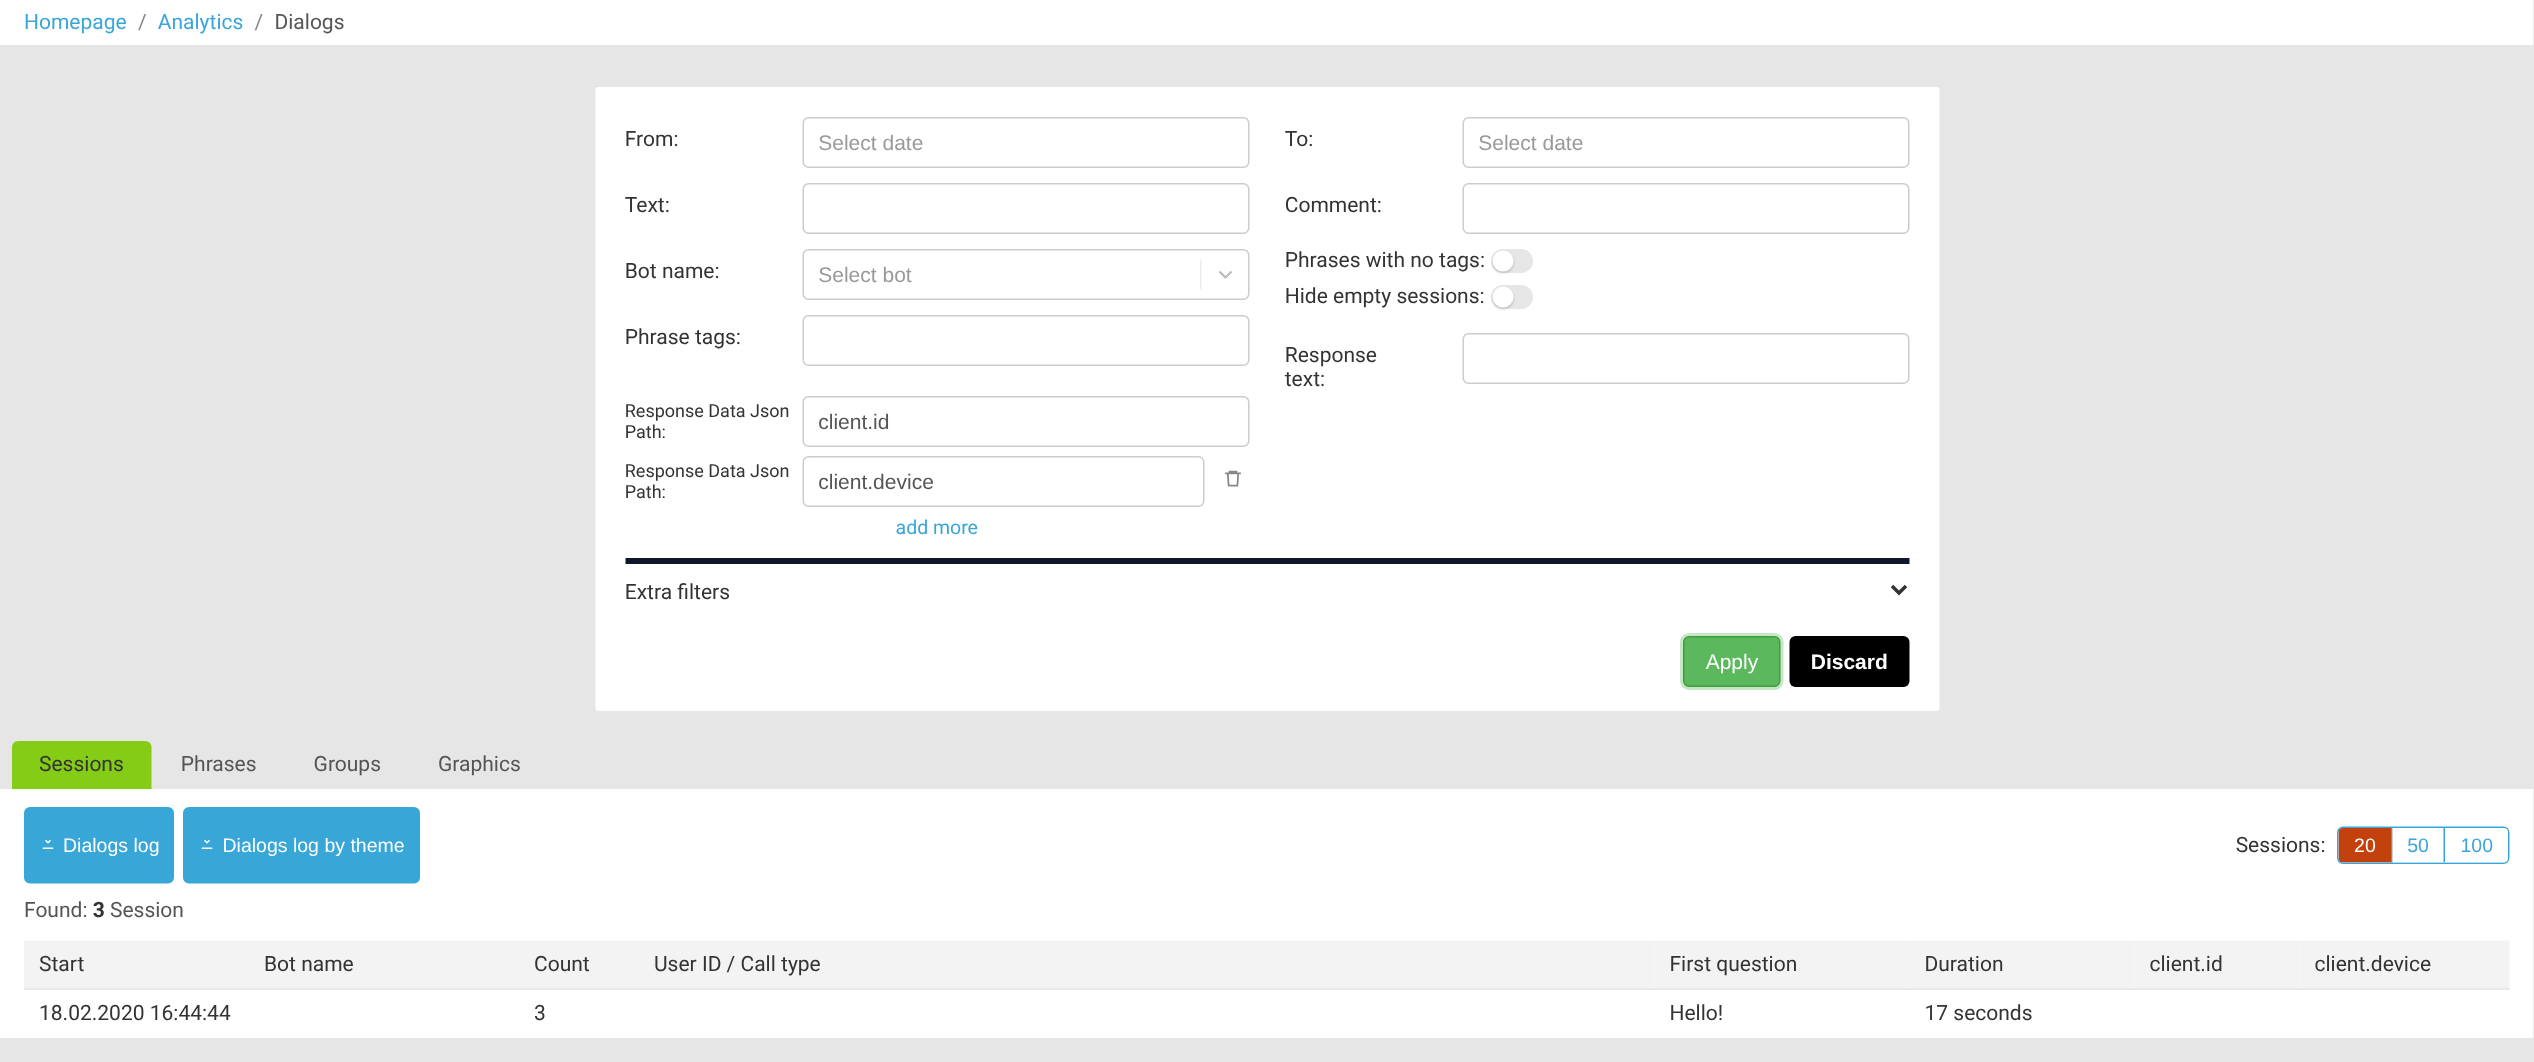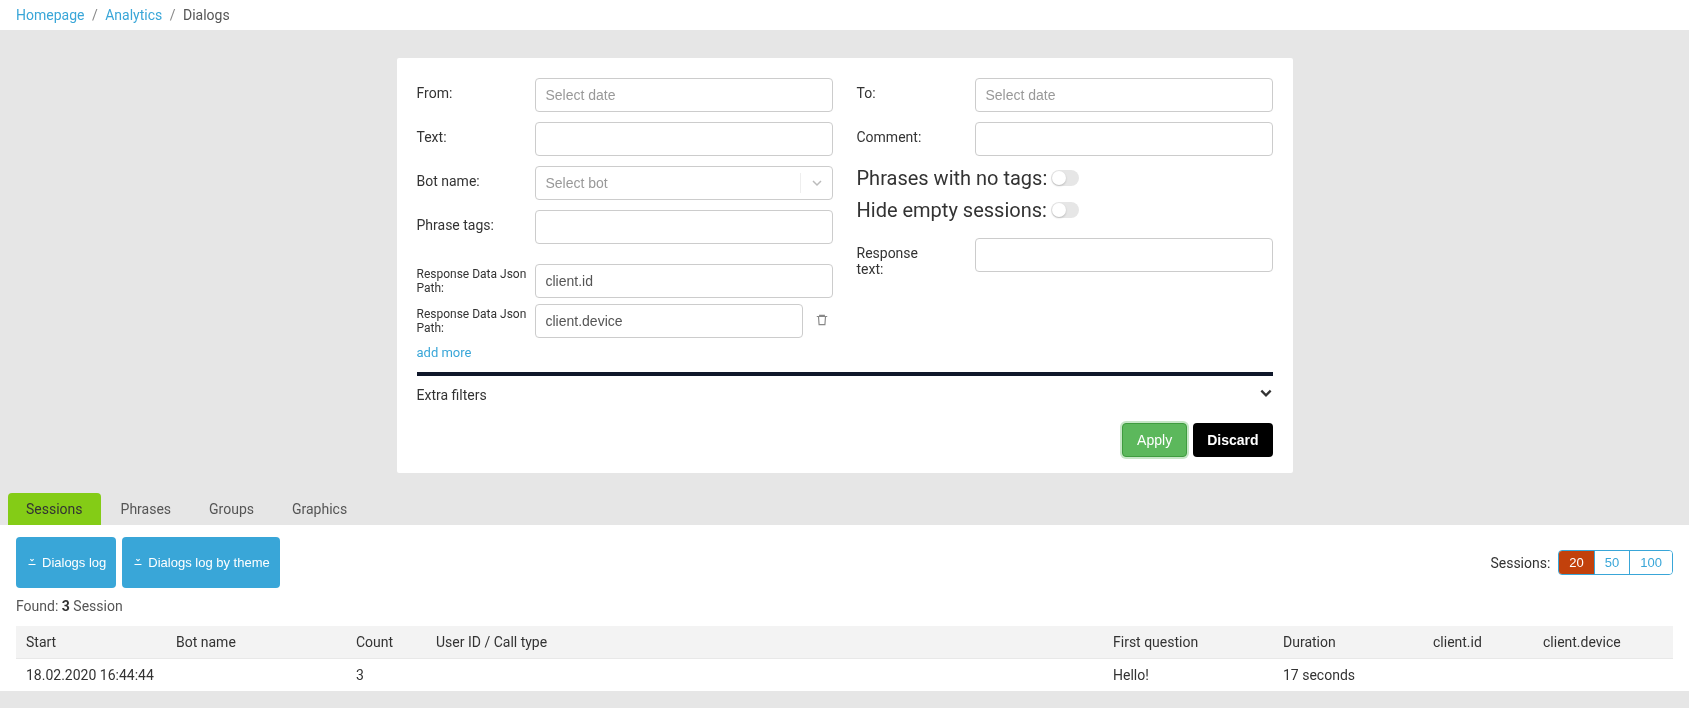--- a/index.html
+++ b/index.html
@@ -14,28 +14,28 @@
   .filter-grid { display: flex; gap: 24px; }
   .filter-col { flex: 1; }
   .form-row { display: flex; align-items: flex-start; margin-bottom: 10px; }
   .form-row label { width: 118px; padding-top: 7px; color: #333; font-size: 14px; }
   .form-row .control { flex: 1; }
   .inp { width: 100%; height: 34px; border: 1px solid #ccc; border-radius: 4px; padding: 6px 10px; font-size: 14px; color: #555; background: #fff; }
   .inp::placeholder { color: #999; }
   .select-wrap { position: relative; }
   .select-wrap .chev { position: absolute; right: 10px; top: 50%; transform: translateY(-50%); color: #bbb; pointer-events: none; border-left: 1px solid #eee; padding-left: 10px; height: 20px; display: flex; align-items: center; }
   .toggle-row { display: flex; align-items: center; margin-bottom: 8px; }
-  .toggle-row label { min-width: 132px; font-size: 20px; }
+  .toggle-row label { min-width: 132px; font-size: 14px; }
   .toggle { width: 28px; height: 16px; border-radius: 10px; background: #e6e6e6; position: relative; display: inline-block; margin-left: 4px; }
   .toggle::after { content: ""; position: absolute; width: 14px; height: 14px; background: #fff; border-radius: 50%; top: 1px; left: 1px; box-shadow: 0 1px 2px rgba(0,0,0,.2); }
   .json-path-row { display: flex; align-items: center; gap: 8px; margin-bottom: 6px; }
   .json-path-row label.small { width: 110px; font-size: 12px; line-height: 1.2; }
   .json-path-row .inp { flex: 1; max-width: 280px; }
   .trash-btn { color: #888; cursor: pointer; font-size: 14px; padding: 4px; }
-  .add-more { text-align: left; padding-right: 0; margin: 4px 0 12px 0; }
+  .add-more { text-align: center; padding-right: 0; margin: 4px 0 12px 0; }
   .add-more a { font-size: 13px; }
   .accordion { border-top: 4px solid #0f172a; padding: 10px 0; display: flex; justify-content: space-between; align-items: center; cursor: pointer; font-size: 14px; }
   .accordion .chev2 { color: #333; }
   .button-bar { display: flex; justify-content: flex-end; gap: 6px; padding-top: 10px; }
   .btn { display: inline-flex; align-items: center; padding: 8px 14px; border-radius: 4px; font-size: 14px; cursor: pointer; border: none; color: #fff; }
   .btn-sm { padding: 18px 10px; font-size: 13px; }
   .btn-green { background: #5cb85c; border: 1px solid #3f9c3f; box-shadow: 0 0 0 2px rgba(92,184,92,.35);}
   .btn-red { background: #000000; font-weight: bold; }
   .btn-blue { background: #39a6d8; }
 

